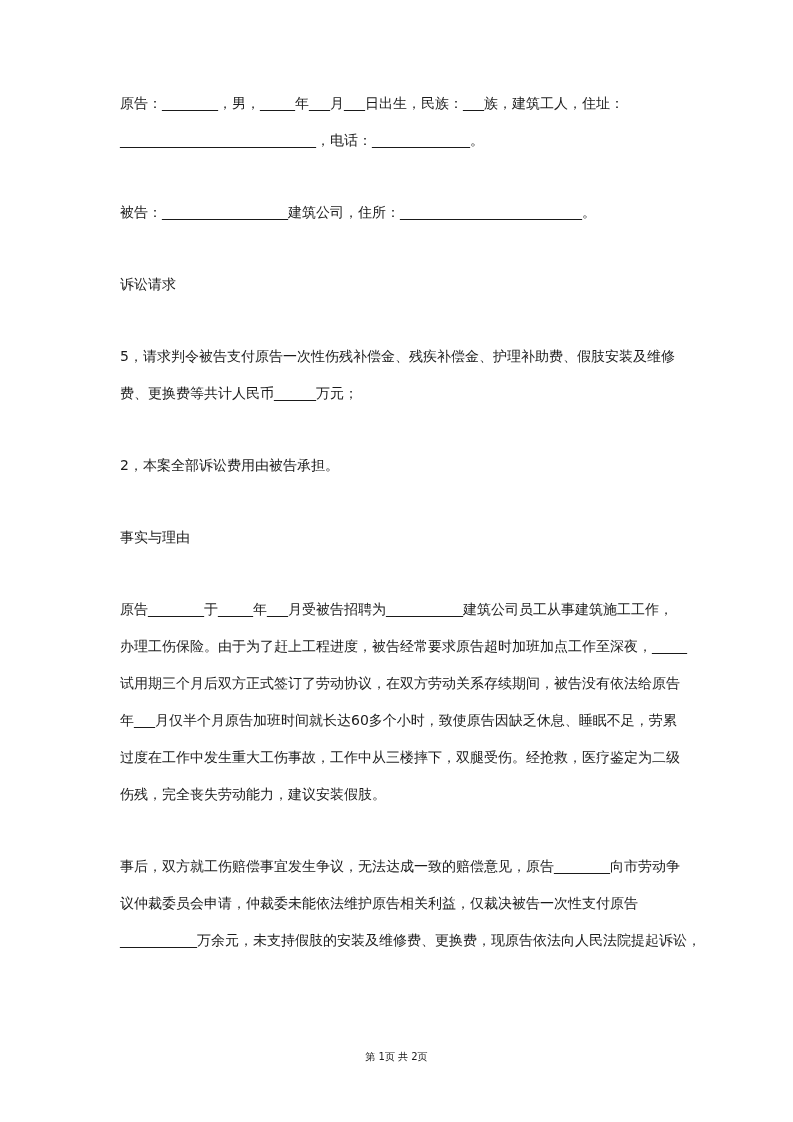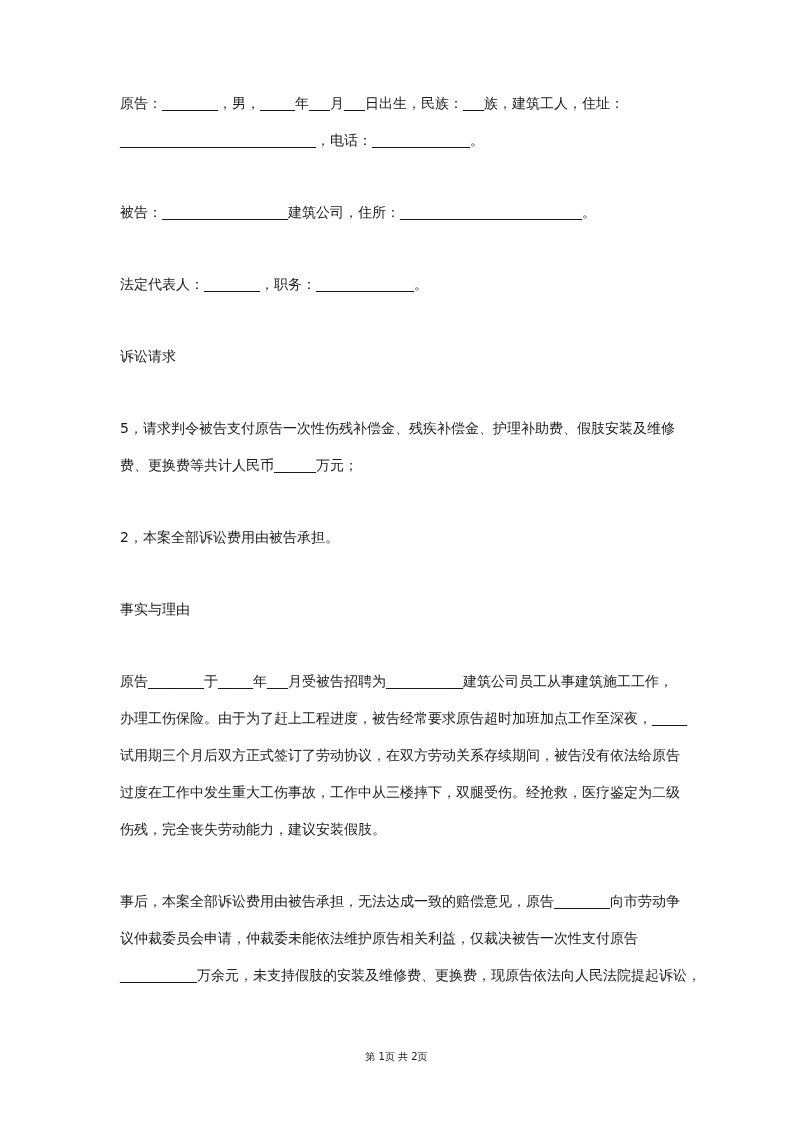--- a/index.html
+++ b/index.html
@@ -52,23 +52,20 @@
 
     <p class="para">
       <span class="line" style="display:block">原告：________，男，_____年___月___日出生，民族：___族，建筑工人，住址：</span>
       <span class="line" style="display:block">____________________________，电话：______________。</span>
     </p>
 
     <p class="para">
       <span class="line" style="display:block">被告：__________________建筑公司，住所：__________________________。</span>
     </p>
 
-    <p class="para">
-      <span class="line" style="display:block">法定代表人：________，职务：______________。</span>
-    </p>
 
     <p class="para">
       <span class="line" style="display:block">诉讼请求</span>
     </p>
 
     <p class="para">
       <span class="line" style="display:block">5，请求判令被告支付原告一次性伤残补偿金、残疾补偿金、护理补助费、假肢安装及维修</span>
       <span class="line" style="display:block">费、更换费等共计人民币______万元；</span>
     </p>
 
@@ -77,26 +74,27 @@
     </p>
 
     <p class="para">
       <span class="line" style="display:block">事实与理由</span>
     </p>
 
     <p class="para">
       <span class="line" style="display:block">原告________于_____年___月受被告招聘为___________建筑公司员工从事建筑施工工作，</span>
       <span class="line" style="display:block">办理工伤保险。由于为了赶上工程进度，被告经常要求原告超时加班加点工作至深夜，_____</span>
       <span class="line" style="display:block">试用期三个月后双方正式签订了劳动协议，在双方劳动关系存续期间，被告没有依法给原告</span>
+      <span class="line" style="display:block">年___月仅半个月原告加班时间就长达60多个小时，致使原告因缺乏休息、睡眠不足，劳累</span>
       <span class="line" style="display:block">过度在工作中发生重大工伤事故，工作中从三楼摔下，双腿受伤。经抢救，医疗鉴定为二级</span>
       <span class="line" style="display:block">伤残，完全丧失劳动能力，建议安装假肢。</span>
     </p>
 
     <p class="para">
-      <span class="line" style="display:block">事后，本案全部诉讼费用由被告承担，无法达成一致的赔偿意见，原告________向市劳动争</span>
+      <span class="line" style="display:block">事后，双方就工伤赔偿事宜发生争议，无法达成一致的赔偿意见，原告________向市劳动争</span>
       <span class="line" style="display:block">议仲裁委员会申请，仲裁委未能依法维护原告相关利益，仅裁决被告一次性支付原告</span>
       <span class="line" style="display:block">___________万余元，未支持假肢的安装及维修费、更换费，现原告依法向人民法院提起诉讼，</span>
     </p>
 
   </div>
 
   <div class="footer">
     <span>第 1页 共 2页</span>
   </div>
 

